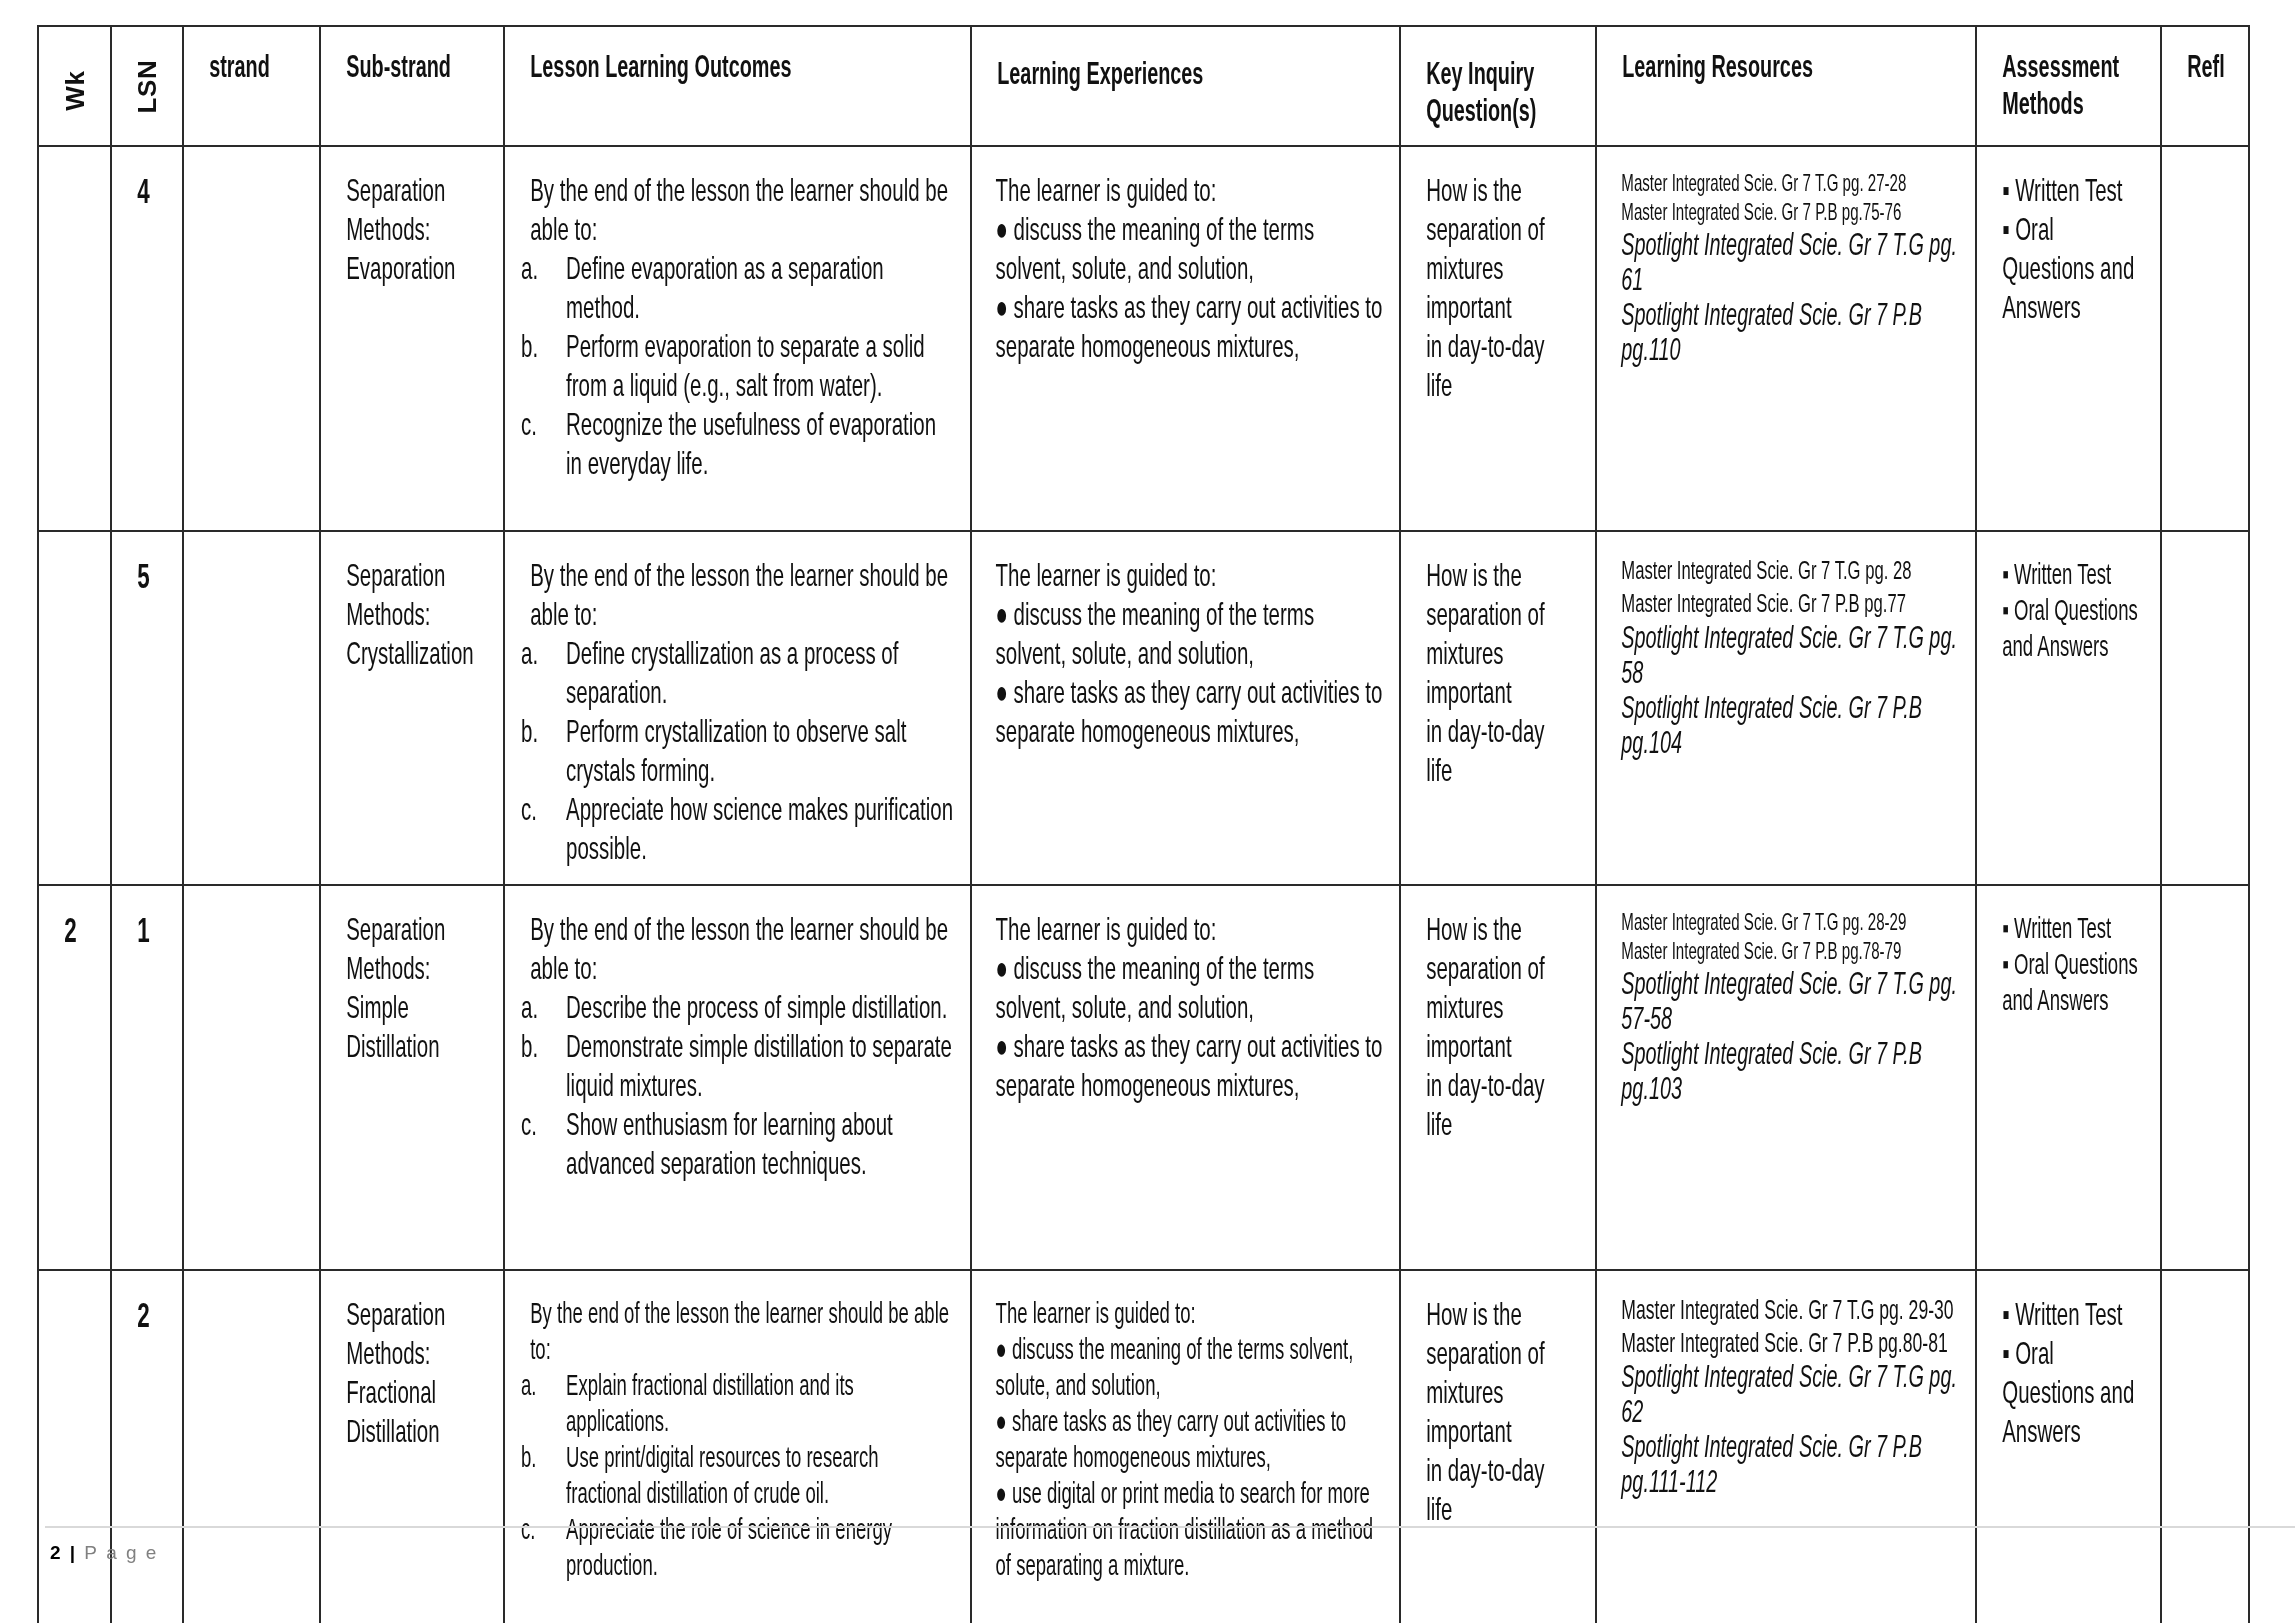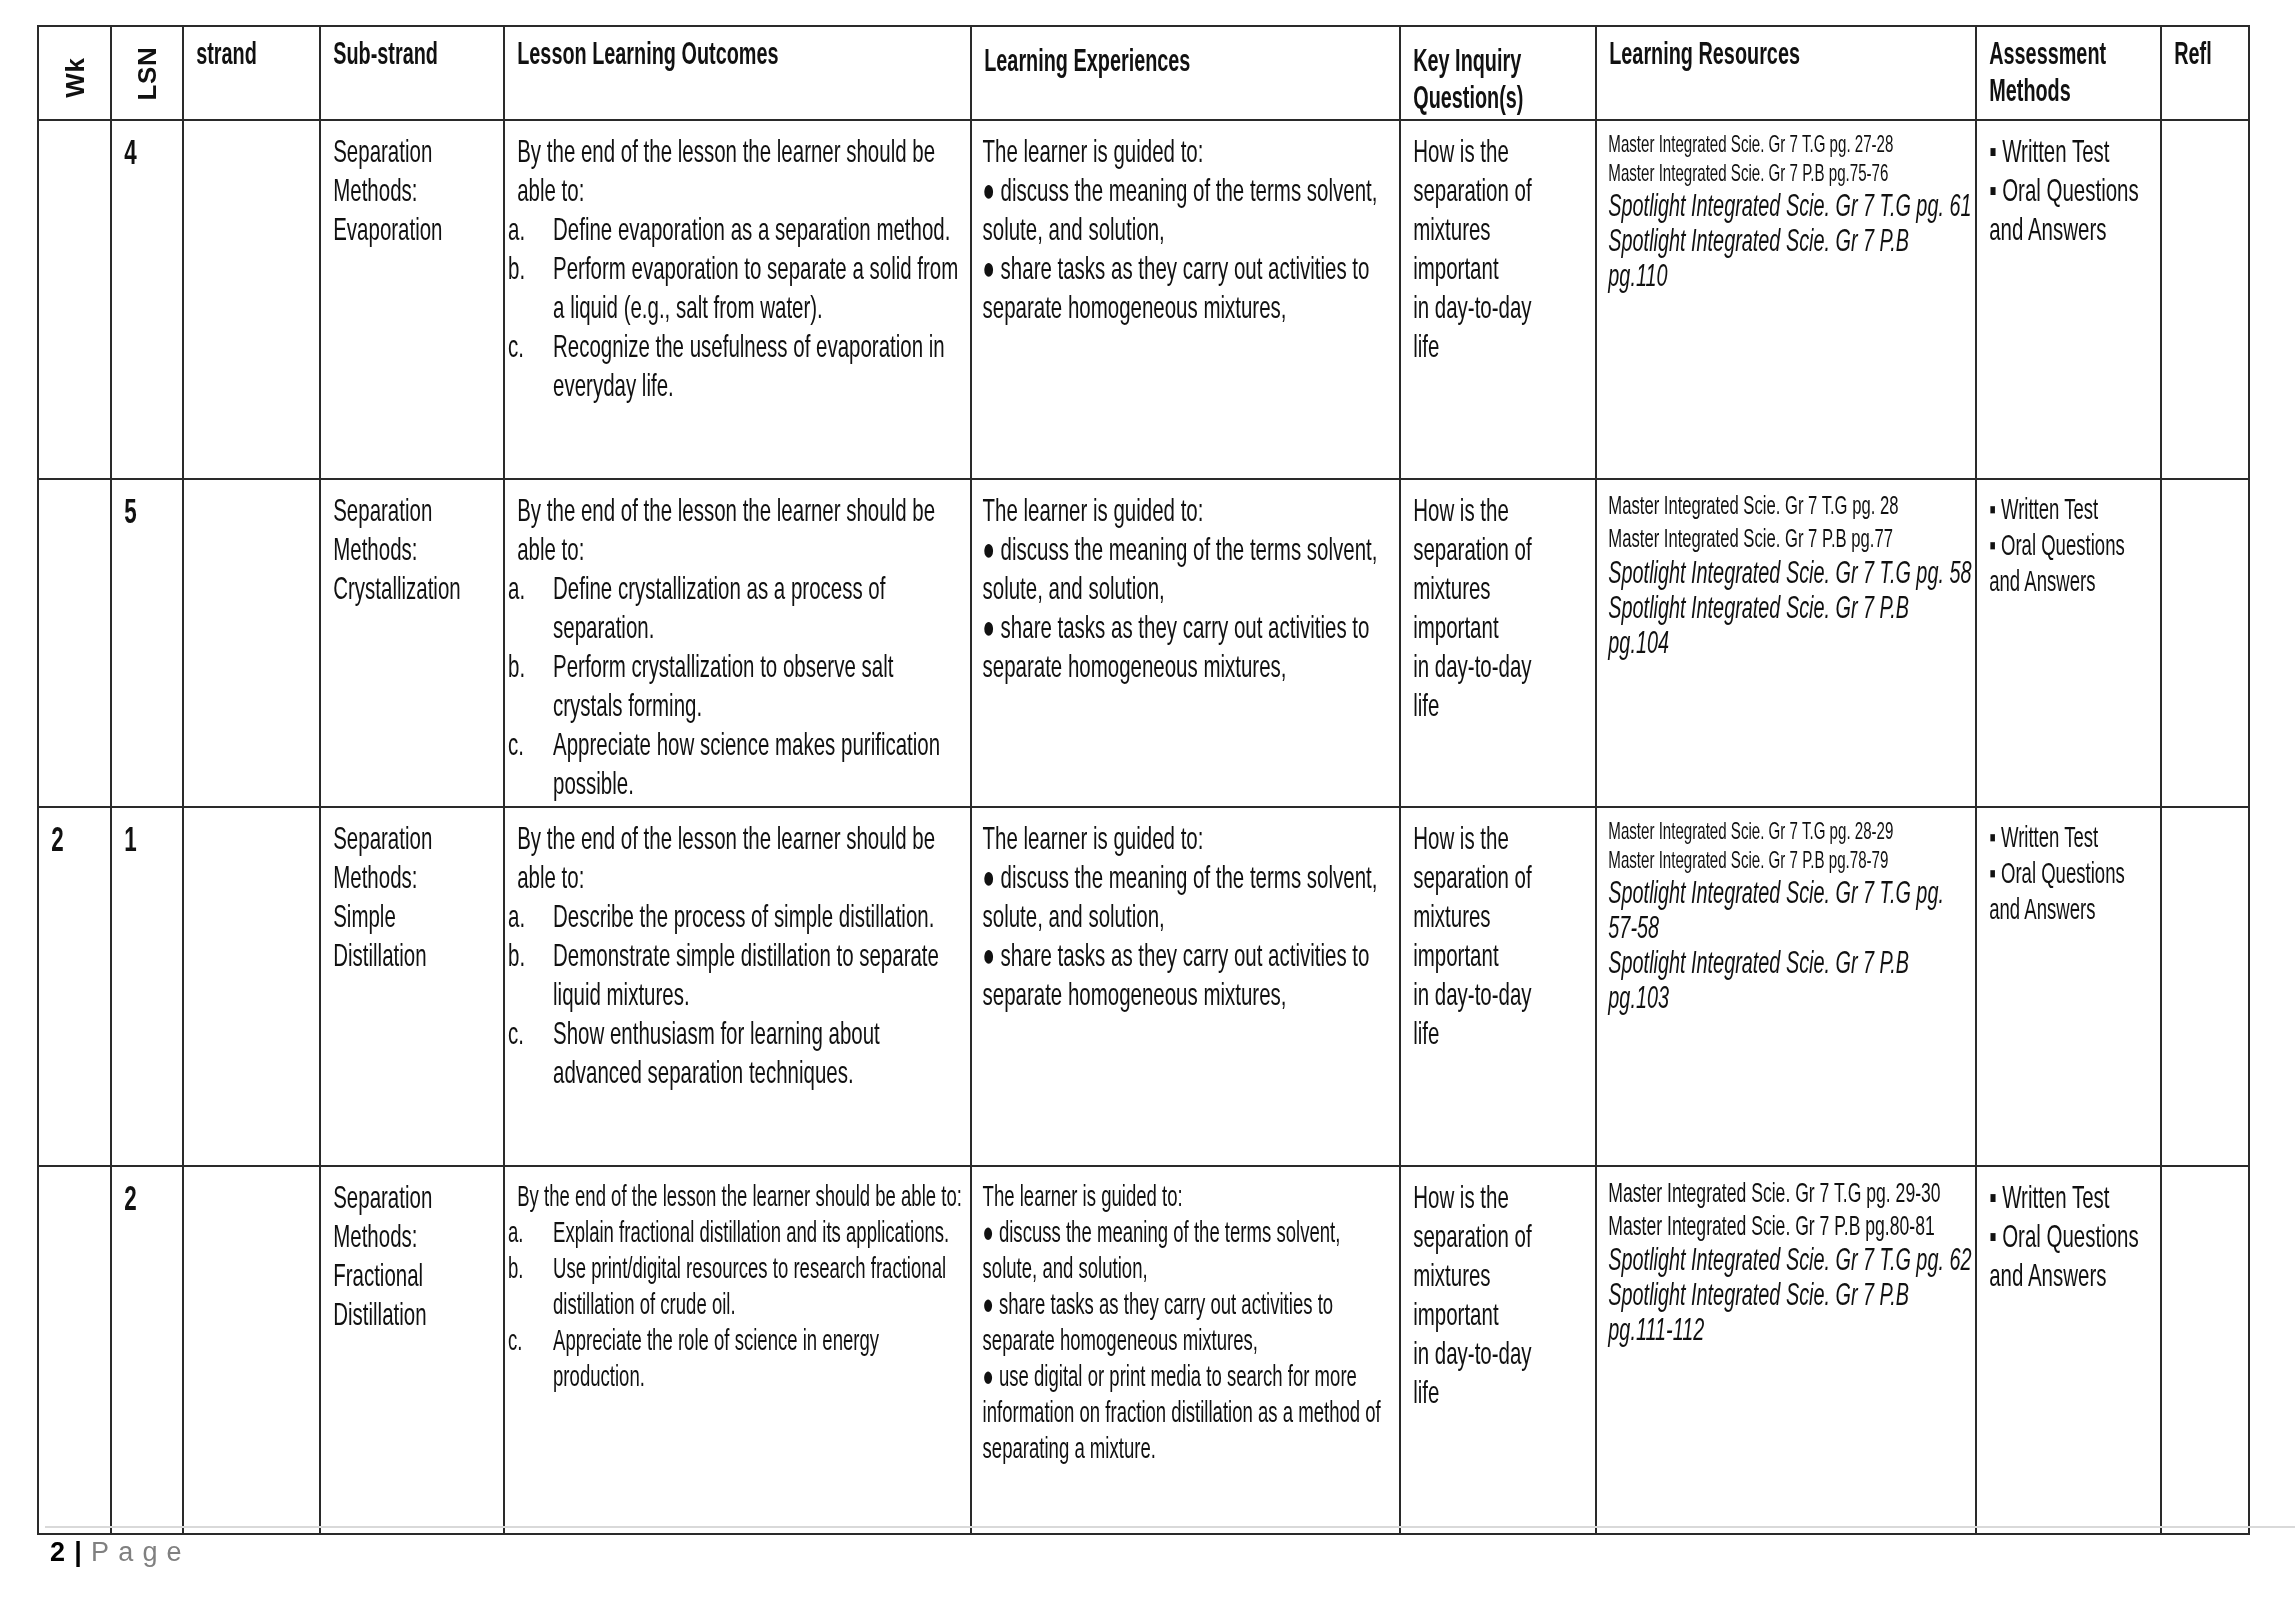--- a/index.html
+++ b/index.html
@@ -1,20 +1,20 @@
 <!DOCTYPE html>
 <html style="font-size:10.5px"><head>
 <meta charset="utf-8">
 <style>
   html, body { margin:0; padding:0; background:#ffffff; }
   body { width:2295px; height:1623px; position:relative; overflow:hidden; font-family:"Liberation Sans", sans-serif; color:#111; }
   .page { position:absolute; left:0; top:0; width:2295px; height:1623px; }
 
   table.scheme { position:absolute; left:37px; top:25px; border-collapse:collapse; table-layout:fixed; width:2210px; }
-  table.scheme td, table.scheme th { border:2px solid #2a2a2a; vertical-align:top; padding:3px; overflow:hidden; }
+  table.scheme td, table.scheme th { border:2px solid #2a2a2a; vertical-align:top; padding:16px; overflow:hidden; }
   table.scheme th { height:79px; text-align:left; }
   tr.r1 td { height:351px; }
   tr.r2 td { height:311px; }
   tr.r3 td { height:351px; }
   tr.r4 td { height:360px; }
 
   
   .cx { transform-origin:0 0; transform:scaleX(0.64); width:156.25%; box-sizing:border-box; }
   .hdr { font-weight:bold; font-size:31px; line-height:37px; padding:5.2px 0 0 14.4px; }
   .body { font-size:32px; line-height:39px; padding:7.9px 0 0 14.4px; }
@@ -30,21 +30,21 @@
   .rot span.wk { bottom:15.7px; }
   .rot span.lsn { bottom:19.6px; }
 
   .lead { padding-left:0; }
   .ol { margin:0; padding:0; list-style:none; }
   .ol li { position:relative; padding-left:56px; }
   .ol li .mk { position:absolute; left:-14.4px; top:0; }
   .bul { display:block; }
 
   .footer-rule { position:absolute; left:45px; top:1526px; width:2250px; height:2px; background:#d9d9d9; }
-  .footer { position:absolute; left:50px; top:1534px; font-family:"Liberation Sans", sans-serif; font-size:27px; line-height:37px; }
+  .footer { position:absolute; left:50px; top:1534px; font-family:"Liberation Sans", sans-serif; font-size:19px; line-height:37px; }
   .footer .pnum { font-weight:bold; color:#000; }
   .footer .bar { font-weight:bold; color:#000; margin:0 9.2px 0 9.2px; }
   .footer .pg { color:#808080; letter-spacing:9.2px; }
 </style>
 </head>
 <body>
 
 <div class="page">
 
 <table class="scheme">

